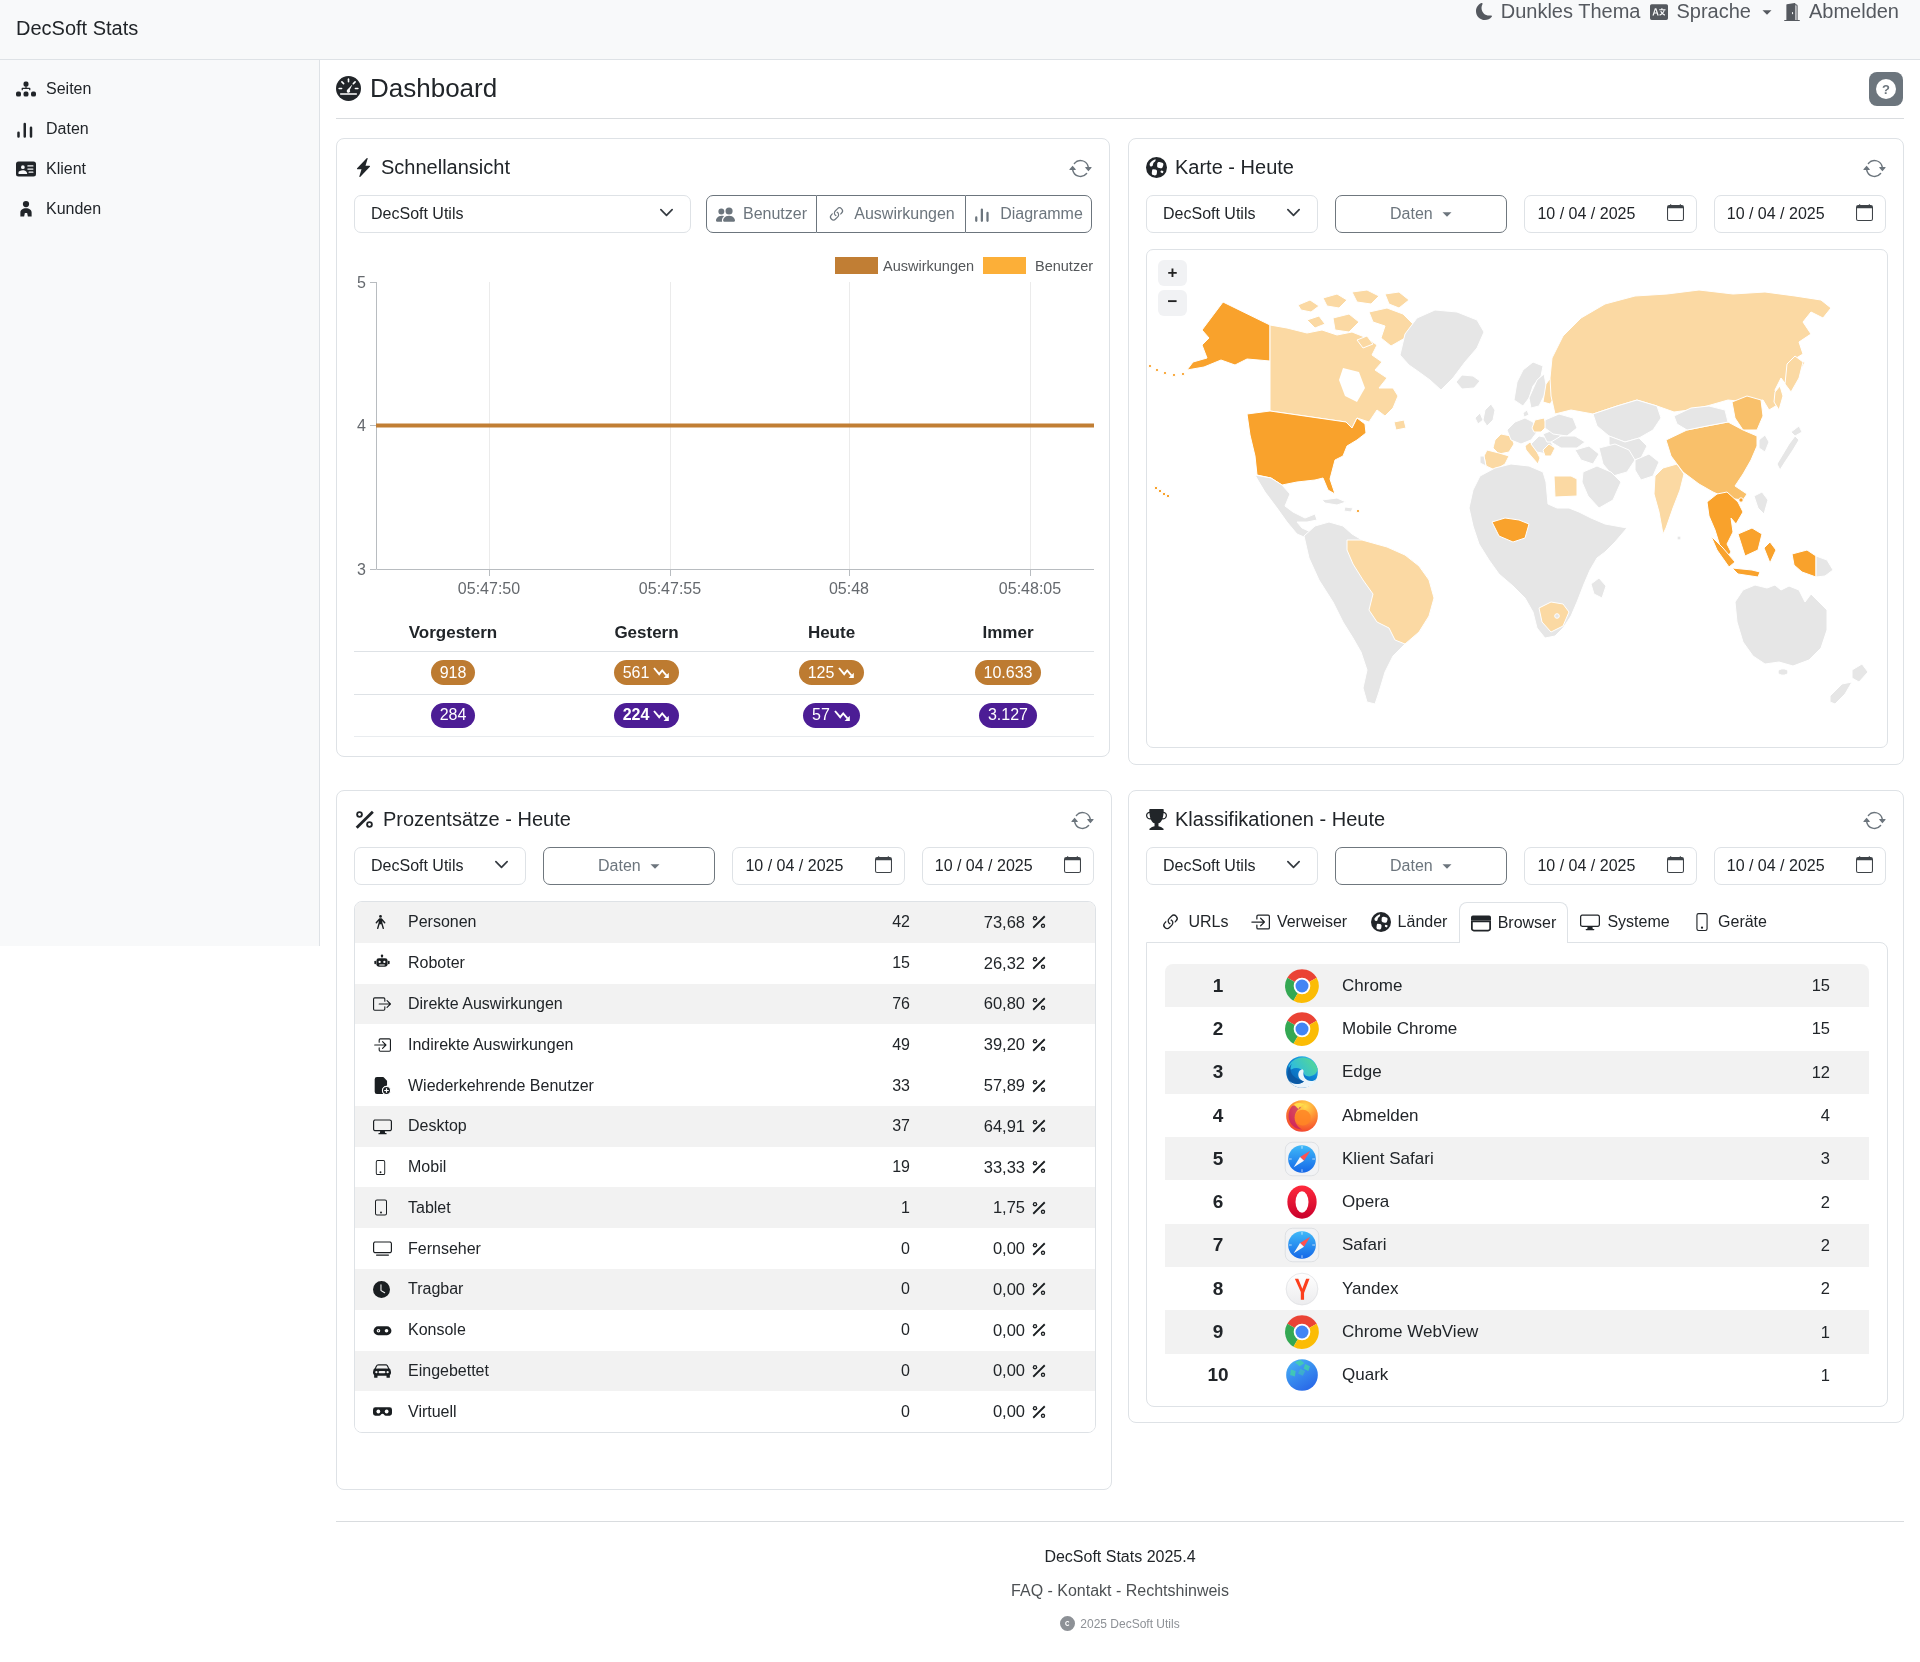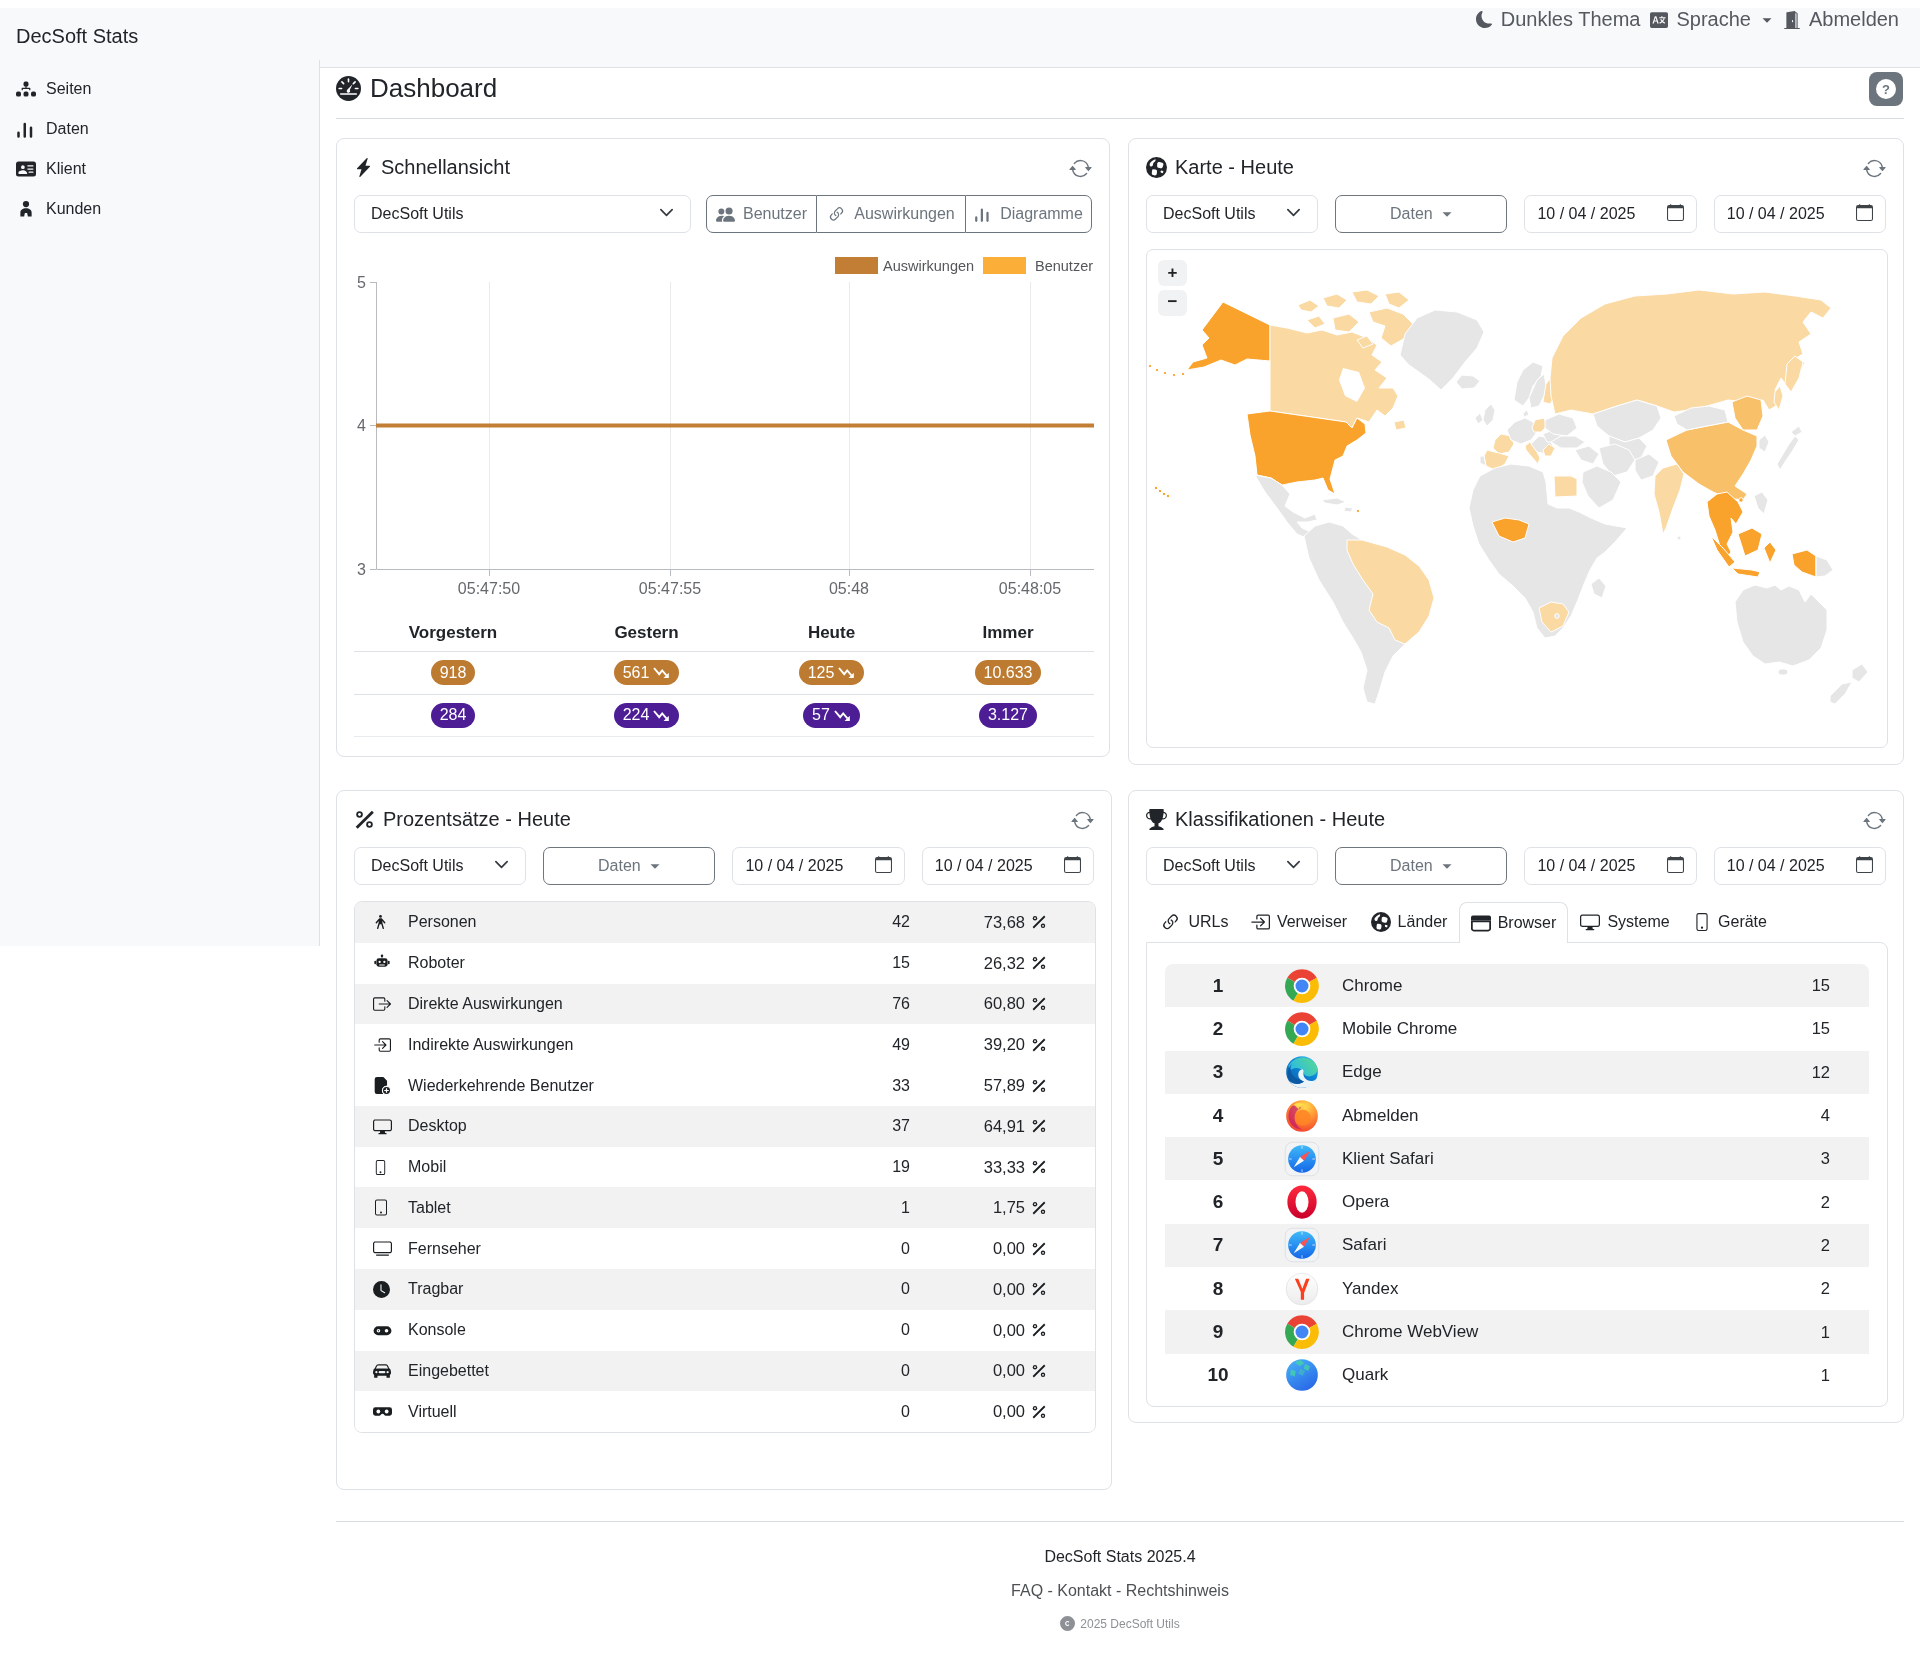--- a/index.html
+++ b/index.html
@@ -1,19 +1,19 @@
 <!DOCTYPE html>
 <html lang="de"><head>
 <meta charset="utf-8">
 <title>DecSoft Stats</title>
 <style>
 * { margin:0; padding:0; box-sizing:border-box; }
 html,body { width:1920px; height:1662px; background:#fff; font-family:"Liberation Sans", sans-serif; color:#212529; }
 body { position:relative; overflow:hidden; }
-.navbar { position:absolute; left:0; top:8px; width:1920px; height:60px; background:#f8f9fa; border-bottom:1px solid #dee2e6; }
+.navbar { position:absolute; left:0; top:0; width:1920px; height:60px; background:#f8f9fa; border-bottom:1px solid #dee2e6; }
 .brand { position:absolute; left:16px; top:17px; font-size:20px; color:#212529; }
 .navr { position:absolute; right:21px; top:0; height:60px; display:flex; align-items:flex-start; gap:10px; color:#55595f; font-size:20px; }
 .navr .it { display:flex; align-items:center; gap:8px; }
 .sidebar { position:absolute; left:0; top:60px; width:320px; height:886px; background:#f8f9fa; border-right:1px solid #dee2e6; padding-top:9px; }
 .sitem { display:flex; align-items:center; gap:10px; height:40px; padding-left:16px; font-size:16px; color:#212529; }
 .main { position:absolute; left:320px; top:60px; width:1600px; }
 .hwrap { position:relative; height:62px; }
 .h1 { position:absolute; left:16px; top:13px; display:flex; align-items:center; gap:9px; font-size:26px; }
 .helpbtn { position:absolute; right:17px; top:12px; width:34px; height:34px; background:#6c757d; border-radius:8px; display:flex; align-items:center; justify-content:center; }
 .helpbtn .c { width:20px; height:20px; background:#fff; border-radius:50%; display:flex; align-items:center; justify-content:center; font-size:13px; font-weight:bold; color:#6c757d; }
@@ -186,21 +186,21 @@
                 <path d="M15.8 12 L10.6 12 L15.8 6.8 Z" fill="#fff"></path>
               </svg></span></div>
         <div style="width:181px; text-align:center;"><span class="badge b1">125 <svg class="tr" width="17" height="13" viewBox="0 0 17 13">
                 <path d="M1 2 L6.2 8.2 L9.2 4.4 L13.4 9.4" stroke="#fff" stroke-width="1.9" fill="none"></path>
                 <path d="M15.8 12 L10.6 12 L15.8 6.8 Z" fill="#fff"></path>
               </svg></span></div>
         <div style="width:172px; text-align:center;"><span class="badge b1">10.633</span></div>
       </div>
       <div style="display:flex; height:42.5px; align-items:center; border-bottom:1px solid #e9ecef;">
         <div style="width:198px; text-align:center;"><span class="badge b2">284</span></div>
-        <div style="width:189px; text-align:center;"><span class="badge b2">224 <svg class="tr" width="17" height="13" viewBox="0 0 17 13">
+        <div style="width:189px; text-align:center;font-weight:bold;"><span class="badge b2">224 <svg class="tr" width="17" height="13" viewBox="0 0 17 13">
                 <path d="M1 2 L6.2 8.2 L9.2 4.4 L13.4 9.4" stroke="#fff" stroke-width="1.9" fill="none"></path>
                 <path d="M15.8 12 L10.6 12 L15.8 6.8 Z" fill="#fff"></path>
               </svg></span></div>
         <div style="width:181px; text-align:center;"><span class="badge b2">57 <svg class="tr" width="17" height="13" viewBox="0 0 17 13">
                 <path d="M1 2 L6.2 8.2 L9.2 4.4 L13.4 9.4" stroke="#fff" stroke-width="1.9" fill="none"></path>
                 <path d="M15.8 12 L10.6 12 L15.8 6.8 Z" fill="#fff"></path>
               </svg></span></div>
         <div style="width:172px; text-align:center;"><span class="badge b2">3.127</span></div>
       </div>
     </div>

